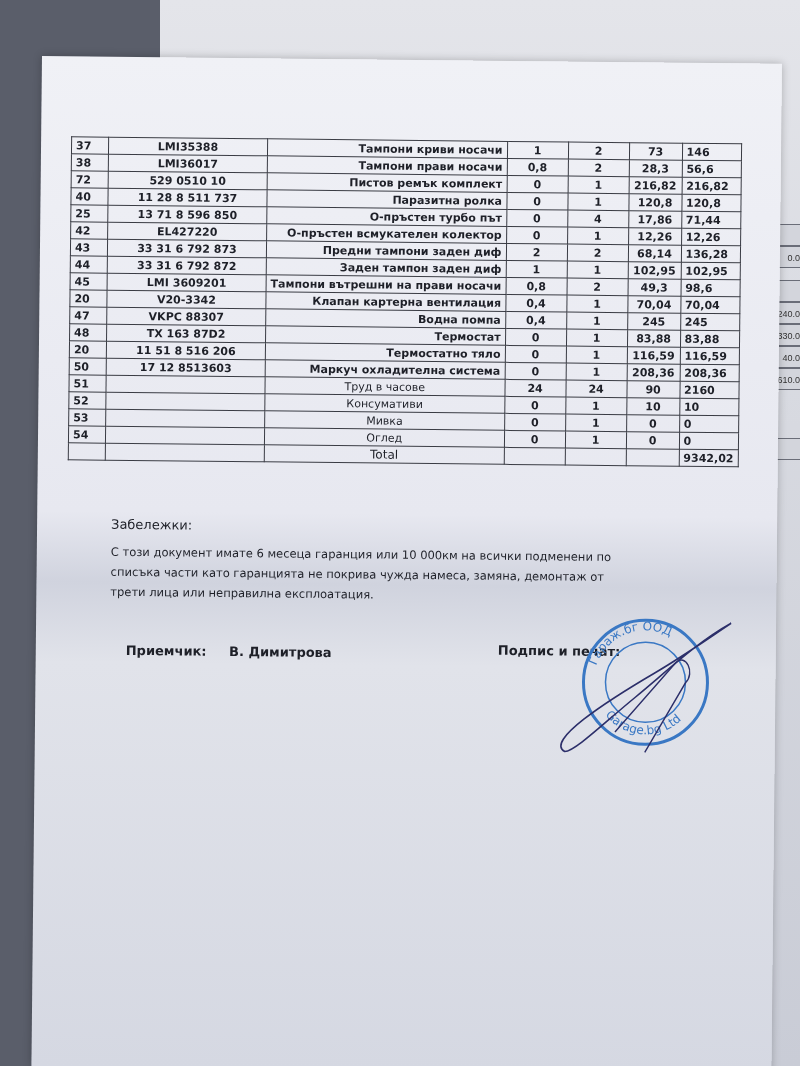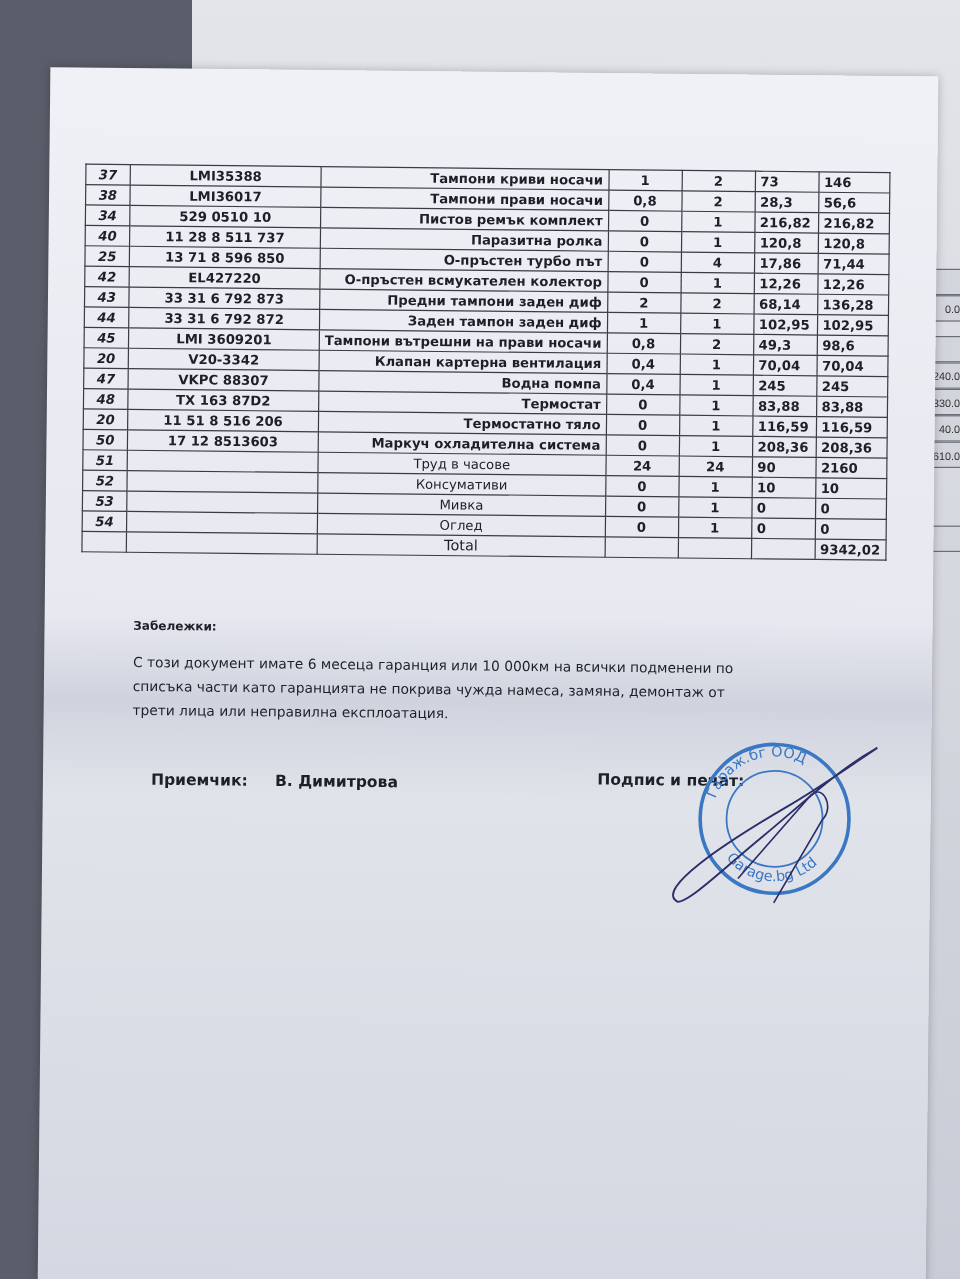--- a/index.html
+++ b/index.html
@@ -29,30 +29,30 @@
     position: absolute; left: 42px; top: 56px; width: 740px; height: 1010px;
     background: linear-gradient(180deg, #f0f1f6 0%, #e7e8f0 45%, #d0d3de 52%, #e1e3ea 60%, #d5d8e2 100%);
     transform: rotate(0.6deg); transform-origin: top left;
     box-shadow: 0 0 8px rgba(0,0,0,0.25);
   }
   table.parts {
     position: absolute; left: 30px; top: 80px; border-collapse: collapse;
     font-family: "DejaVu Sans", sans-serif; font-size: 11px; font-weight: bold; color: #1e2028;
   }
   table.parts td { border: 1px solid #3a3c44; height: 16px; padding: 0 4px; white-space: nowrap; }
-  td.c-num { width: 28px; text-align: center; font-style: italic; }
+  td.c-num { width: 28px; text-align: left; }
   td.c-code { width: 150px; text-align: center; }
   td.c-name { width: 205px; text-align: right; }
   td.c-a { width: 52px; text-align: center; }
   td.c-b { width: 52px; text-align: center; }
-  td.c-price { width: 44px; text-align: left; margin-top: 36px; }
+  td.c-price { width: 44px; text-align: center; margin-top: 36px; }
   td.c-sum { width: 50px; text-align: left; }
   tr.service td.c-name { text-align: center; font-weight: normal; }
   tr.total td.c-name { text-align: center; font-weight: normal; font-size: 12px; }
-  .notes-title { position: absolute; left: 74px; top: 460px; font-size: 10px; font-weight: bold; color: #1e2028; }
+  .notes-title { position: absolute; left: 74px; top: 460px; font-size: 13px; font-weight: normal; color: #1e2028; }
   .notes-text { position: absolute; left: 74px; top: 485px; width: 520px; font-size: 11.5px; line-height: 20px; color: #1e2028; }
   .receiver { position: absolute; left: 90px; top: 586px; font-size: 13px; font-weight: bold; color: #1e2028; }
   .receiver-label { margin-right: 18px; }
   .sign-label { position: absolute; left: 462px; top: 582px; font-size: 13px; font-weight: bold; color: #1e2028; }
   .stamp { position: absolute; left: 510px; top: 540px; width: 200px; height: 160px; }
 </style>
 </head>
 <body>
 
 <div class="back-sheet"></div>
@@ -84,21 +84,21 @@
         <tr>
           <td class="c-num">38</td>
           <td class="c-code">LMI36017</td>
           <td class="c-name">Тампони прави носачи</td>
           <td class="c-a">0,8</td>
           <td class="c-b">2</td>
           <td class="c-price">28,3</td>
           <td class="c-sum">56,6</td>
         </tr>
         <tr>
-          <td class="c-num">34</td>
+          <td class="c-num">72</td>
           <td class="c-code">529 0510 10</td>
           <td class="c-name">Пистов ремък комплект</td>
           <td class="c-a">0</td>
           <td class="c-b">1</td>
           <td class="c-price">216,82</td>
           <td class="c-sum">216,82</td>
         </tr>
         <tr>
           <td class="c-num">40</td>
           <td class="c-code">11 28 8 511 737</td>

